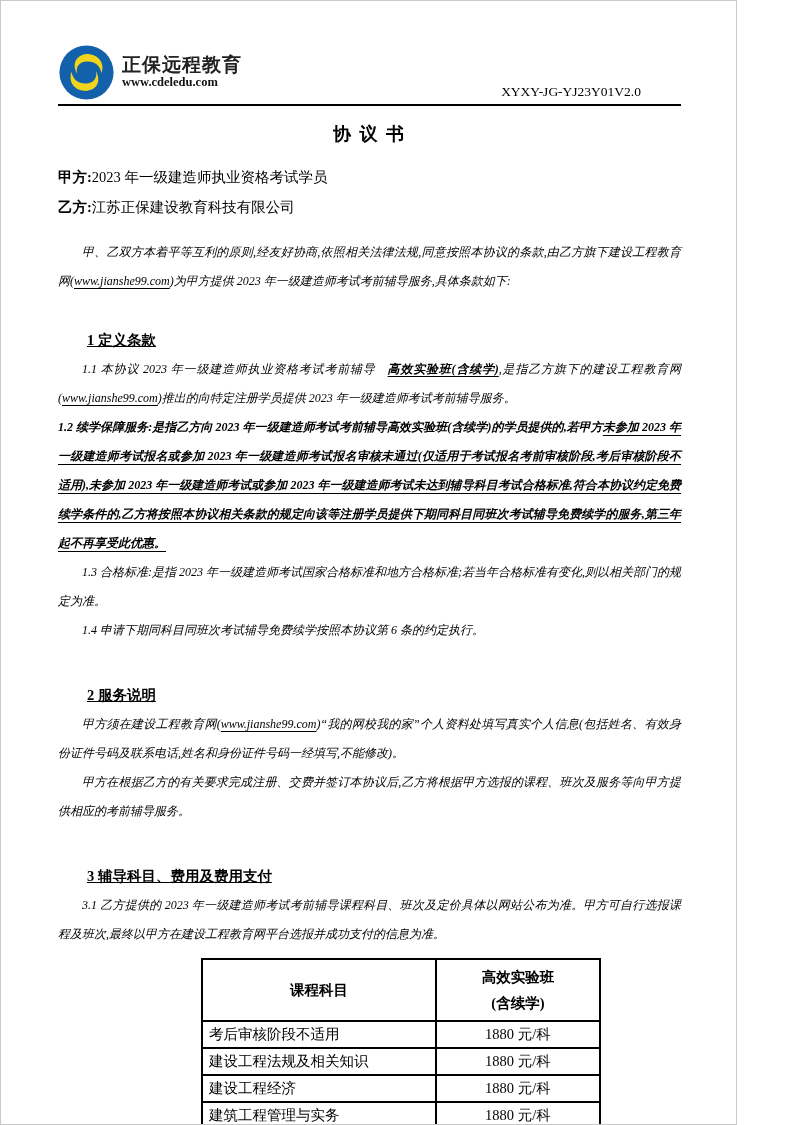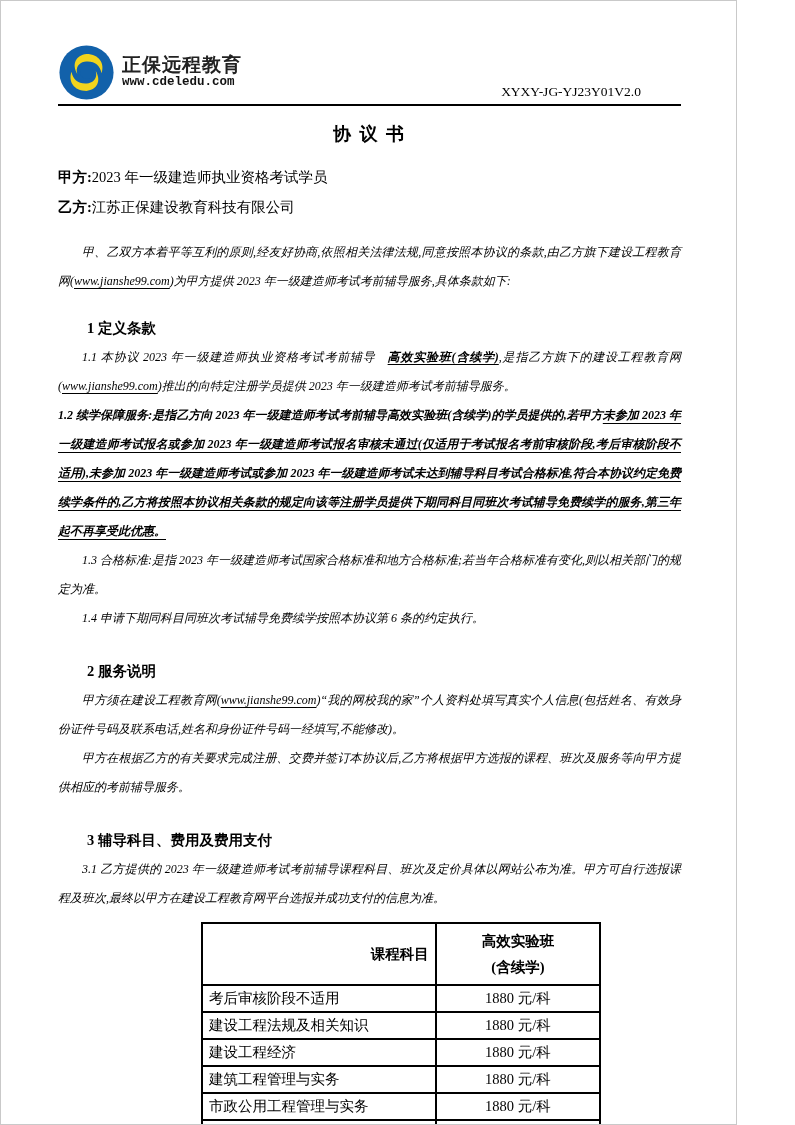--- a/index.html
+++ b/index.html
@@ -18,51 +18,51 @@
   .doc-header {
     display:flex; align-items:flex-end; justify-content:space-between;
     border-bottom:2px solid #000;
     padding-bottom:3px;
     height:63px;
   }
   .brand { display:flex; align-items:center; gap:7px; }
   .brand-logo { width:57px; height:57px; flex:0 0 auto; }
   .brand-text { line-height:1.1; }
   .brand-name { font-family:"Liberation Sans","DejaVu Sans",sans-serif; font-weight:bold; font-size:19px; color:#222; letter-spacing:1px; }
-  .brand-url  { font-family:Liberation Mono, monospace; font-weight:bold; font-size:12.5px; color:#111; }
+  .brand-url  { font-family:Liberation Serif, serif; font-weight:bold; font-size:12.5px; color:#111; }
   .doc-code { font-size:13.5px; color:#000; padding-bottom:1px; padding-right:40px; }
   
   .doc-title {
     text-align:center; font-weight:bold; font-size:18px;
     letter-spacing:2px; margin-top:16px; margin-bottom:16px;
   }
   
   .body-text { font-size:12px; line-height:29px; text-align:justify;font-style:italic; }
   .party-line { font-size:14.5px; line-height:30px; }
   .party-label { font-weight:bold; }
   .para { text-indent:2em; }
   .para-noindent { text-indent:0; }
   .spacer-sm { height:10px; }
   .spacer-md { height:16px; }
-  .sec-heading { font-weight:bold; text-indent:2em; font-size:14.5px; line-height:29px; margin-top:8px; }
+  .sec-heading { font-weight:bold; text-indent:2em; font-size:14.5px; line-height:29px; margin-top:20px;text-decoration:underline; }
   .bold-u { font-weight:bold; text-decoration:underline; text-underline-offset:3px;padding-left:12px; }
   .link { text-decoration:underline; text-underline-offset:3px; }
   .clause-12 { font-weight:bold; }
   .clause-12 .u-part { text-decoration:underline; text-underline-offset:4px; }
   
   .price-table {
     border-collapse:collapse;
     margin-left:143px;
     margin-top:9px;
     width:400px;
     font-size:14.5px;
   }
   .price-table th, .price-table td { border:2px solid #000; }
   .price-table th { font-weight:bold; }
-  .th-subject { width:235px; text-align:right; padding:4px 6px; vertical-align:middle; }
+  .th-subject { width:235px; text-align:center; padding:4px 6px; vertical-align:middle; }
   .th-class { width:165px; text-align:center; padding:4px 2px; line-height:26px; }
   .subject-cell { text-align:left; padding:3px 6px; height:27px; }
   .price-cell { text-align:center; padding:3px 2px; height:27px; }
 </style>
 </head>
 <body>
 
 <div class="page">
 
   <div class="doc-header">

